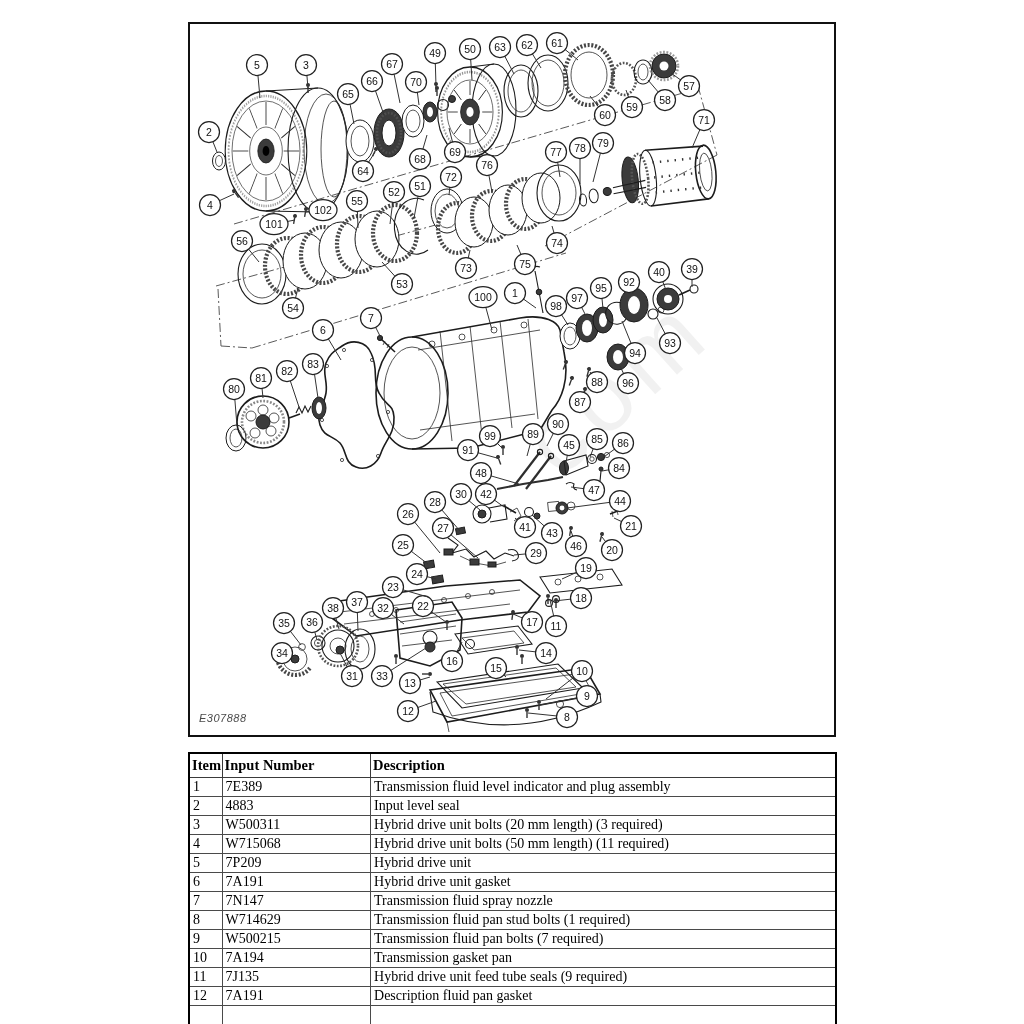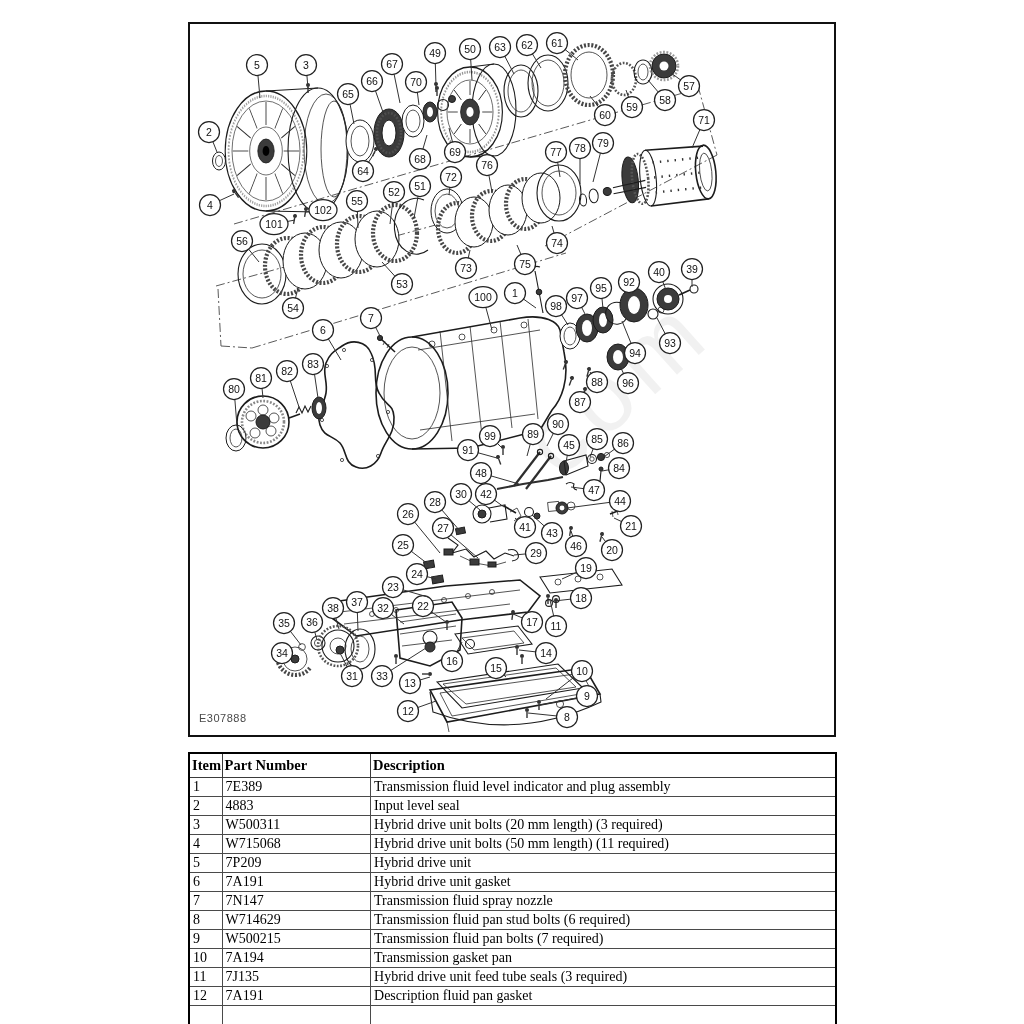--- a/index.html
+++ b/index.html
@@ -1,21 +1,21 @@
 <!DOCTYPE html>
 <html><head>
 <meta charset="utf-8">
 <style>
   html,body{margin:0;padding:0;background:#fff;}
   body{width:1024px;height:1024px;position:relative;overflow:hidden;
        font-family:"Liberation Sans",sans-serif;color:#111;}
   .diagram-box{position:absolute;left:188px;top:22px;width:648px;height:715px;
        border:2px solid #111;box-sizing:border-box;background:#fff;}
   .figure-id{position:absolute;left:9px;bottom:11px;font-size:11px;color:#4a4a4a;
-       letter-spacing:.5px;font-family:"Liberation Sans",sans-serif;}
+       letter-spacing:.5px;font-family:"Liberation Sans",sans-serif;font-style:italic;}
   svg{display:block;}
   
   .ln{fill:none;stroke:#1c1c1c;stroke-width:1.1;}
   .ln2{fill:none;stroke:#1c1c1c;stroke-width:1.6;}
   .thin{fill:none;stroke:#2a2a2a;stroke-width:.8;}
   .dk{fill:#3b3b3b;stroke:#1c1c1c;stroke-width:1;}
   .wt{fill:#fff;stroke:#1c1c1c;stroke-width:1;}
   .tex{fill:none;stroke:#474747;stroke-width:4.2;stroke-dasharray:2 1.7;}
   .tex2{fill:none;stroke:#555;stroke-width:2.6;stroke-dasharray:1.8 1.6;}
   .cdash{fill:none;stroke:#5a5a5a;stroke-width:1;stroke-dasharray:9 3 2 3;}
@@ -918,21 +918,21 @@
 <div class="table-wrap">
   <table class="parts-table">
     <colgroup>
         <col class="c-item">
         <col class="c-part">
         <col class="c-desc">
       </colgroup>
     <thead>
       <tr>
         <th>Item</th>
-        <th>Part Number</th>
+        <th>Input Number</th>
         <th>Description</th>
       </tr>
     </thead>
     <tbody id="parts-tbody">
         <tr>
           <td>1</td>
           <td>7E389</td>
           <td>Transmission fluid level indicator and plug assembly</td>
         </tr>
         <tr>
@@ -961,36 +961,36 @@
           <td>Hybrid drive unit gasket</td>
         </tr>
         <tr>
           <td>7</td>
           <td>7N147</td>
           <td>Transmission fluid spray nozzle</td>
         </tr>
         <tr>
           <td>8</td>
           <td>W714629</td>
-          <td>Transmission fluid pan stud bolts (6 required)</td>
+          <td>Transmission fluid pan stud bolts (1 required)</td>
         </tr>
         <tr>
           <td>9</td>
           <td>W500215</td>
           <td>Transmission fluid pan bolts (7 required)</td>
         </tr>
         <tr>
           <td>10</td>
           <td>7A194</td>
           <td>Transmission gasket pan</td>
         </tr>
         <tr>
           <td>11</td>
           <td>7J135</td>
-          <td>Hybrid drive unit feed tube seals (3 required)</td>
+          <td>Hybrid drive unit feed tube seals (9 required)</td>
         </tr>
         <tr>
           <td>12</td>
           <td>7A191</td>
           <td>Description fluid pan gasket</td>
         </tr>
         <tr>
           <td></td>
           <td></td>
           <td></td>

